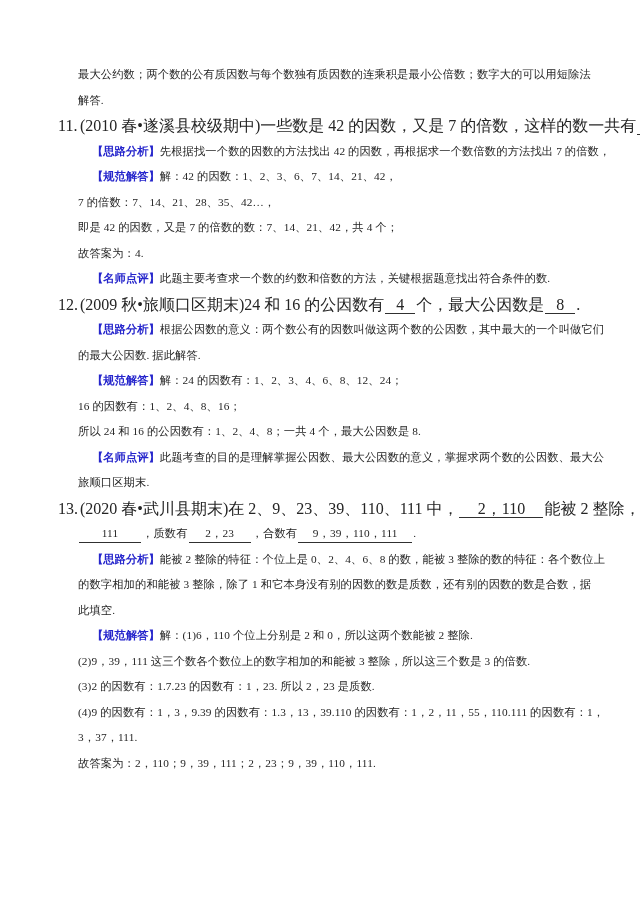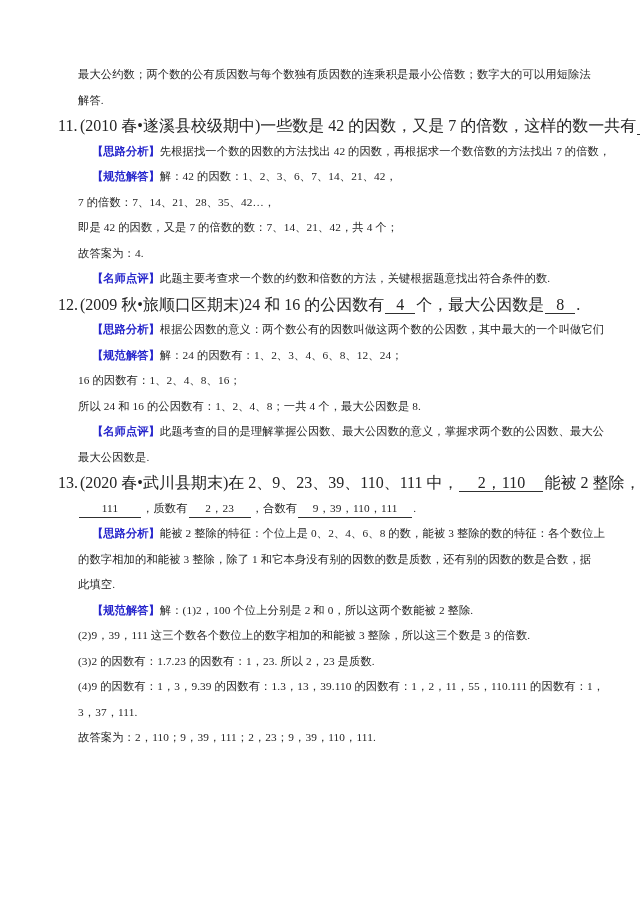--- a/index.html
+++ b/index.html
@@ -113,51 +113,52 @@
       <span class="item-text">(2009 秋•旅顺口区期末)24 和 16 的公因数有</span>
       <span class="blank w-sm">4</span>
       <span class="item-text">个，最大公因数是</span>
       <span class="blank w-sm">8</span>
       <span class="item-text">.</span>
     </div>
 
     <div class="line lv2">
       <span class="tag">【思路分析】</span><span>根据公因数的意义：两个数公有的因数叫做这两个数的公因数，其中最大的一个叫做它们</span>
     </div>
+    <div class="line lv1">的最大公因数. 据此解答.</div>
 
     <div class="line lv2">
       <span class="tag">【规范解答】</span><span>解：24 的因数有：1、2、3、4、6、8、12、24；</span>
     </div>
     <div class="line lv1">16 的因数有：1、2、4、8、16；</div>
     <div class="line lv1">所以 24 和 16 的公因数有：1、2、4、8；一共 4 个，最大公因数是 8.</div>
 
     <div class="line lv2">
       <span class="tag">【名师点评】</span><span>此题考查的目的是理解掌握公因数、最大公因数的意义，掌握求两个数的公因数、最大公</span>
     </div>
-    <div class="line lv1">最大公因数是.</div>
+    <div class="line lv1">旅顺口区期末.</div>
 
     <div class="item-head lv0">
       <span class="item-num">13.</span>
       <span class="item-text">(2020 春•武川县期末)在 2、9、23、39、110、111 中，</span>
       <span class="blank w-lg">2，110</span>
       <span class="item-text">能被 2 整除，3 的倍数有</span>
       <span class="blank w-md">9，39，</span>
     </div>
     <div class="line lv1">
       <span class="blank w-md">111</span><span>，质数有</span><span class="blank w-md">2，23</span><span>，合数有</span><span class="blank w-xl">9，39，110，111</span><span>.</span>
     </div>
 
     <div class="line lv2">
       <span class="tag">【思路分析】</span><span>能被 2 整除的特征：个位上是 0、2、4、6、8 的数，能被 3 整除的数的特征：各个数位上</span>
     </div>
     <div class="line lv1">的数字相加的和能被 3 整除，除了 1 和它本身没有别的因数的数是质数，还有别的因数的数是合数，据</div>
     <div class="line lv1">此填空.</div>
 
     <div class="line lv2">
-      <span class="tag">【规范解答】</span><span>解：(1)2，100 个位上分别是 2 和 0，所以这两个数能被 2 整除.</span>
+      <span class="tag">【规范解答】</span><span>解：(1)6，110 个位上分别是 2 和 0，所以这两个数能被 2 整除.</span>
     </div>
     <div class="line lv1">(2)9，39，111 这三个数各个数位上的数字相加的和能被 3 整除，所以这三个数是 3 的倍数.</div>
     <div class="line lv1">(3)2 的因数有：1.7.23 的因数有：1，23. 所以 2，23 是质数.</div>
     <div class="line lv1">(4)9 的因数有：1，3，9.39 的因数有：1.3，13，39.110 的因数有：1，2，11，55，110.111 的因数有：1，</div>
     <div class="line lv1">3，37，111.</div>
     <div class="line lv1">故答案为：2，110；9，39，111；2，23；9，39，110，111.</div>
 
   </div>
 </div>
 

